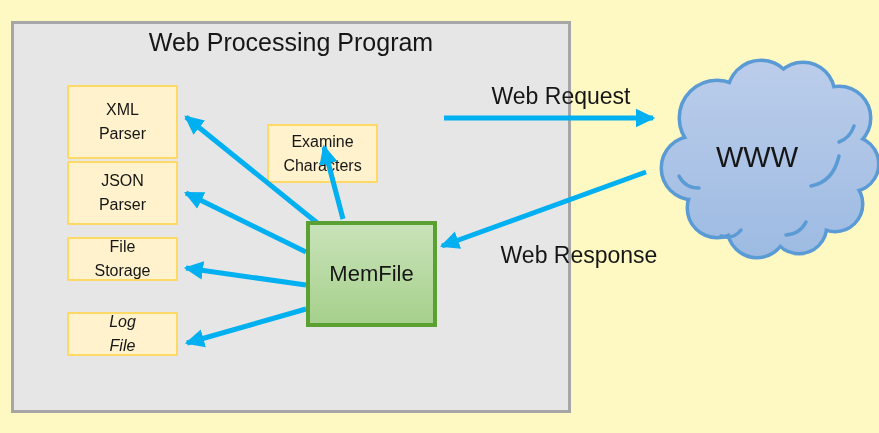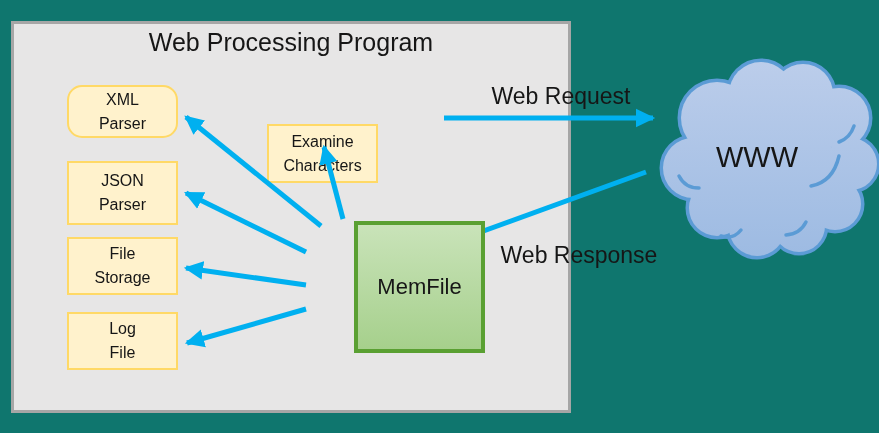--- a/index.html
+++ b/index.html
@@ -1,45 +1,45 @@
 <!DOCTYPE html>
 <html><head>
 <meta charset="utf-8">
 <style>
   html,body{margin:0;padding:0;background:#ffffff;}
   .canvas{
     position:relative;width:879px;height:433px;overflow:hidden;
-    font-family:"Liberation Sans",sans-serif;background:#0f766e;
+    font-family:"Liberation Sans",sans-serif;background:#fef9c3;
   }
   .program-box{
     position:absolute;left:11px;top:21px;width:560px;height:392px;
     background:#E7E6E6;border:3px solid #A6A6A6;box-sizing:border-box;
   }
   .program-title{
     position:absolute;left:0;top:4px;width:100%;
     text-align:center;font-size:25px;color:#161616;
   }
   .node{
-    position:absolute;width:111px;height:58px;box-sizing:border-box;
+    position:absolute;width:111px;height:44px;box-sizing:border-box;
     background:#FFF2CC;border:2.5px solid #FFD966;
     display:flex;align-items:center;justify-content:center;
     text-align:center;font-size:16px;line-height:24px;color:#161616;
     white-space:pre-line;
   }
-  .node-xml{left:67px;top:85px;height:53px;border-radius:15px;}
+  .node-xml{left:67px;top:85px;height:74px;}
   .node-json{left:67px;top:161px;height:64px;}
   .node-file{left:67px;top:237px;}
-  .node-log{left:67px;top:312px;}
+  .node-log{left:67px;top:312px;font-style:italic;}
   .node-examine{left:267px;top:81px;height:59px;margin-top:43px;}
   .memfile{
-    position:absolute;left:306px;top:221px;width:131px;height:132px;box-sizing:border-box;
+    position:absolute;left:306px;top:221px;width:131px;height:106px;box-sizing:border-box;
     background:linear-gradient(180deg,#C9E3B9 0%,#A6D08C 100%);
     border:4px solid #5AA032;
     display:flex;align-items:center;justify-content:center;
-    font-size:22px;color:#161616;margin-left:48px;
+    font-size:22px;color:#161616;
   }
   .arrow-layer{position:absolute;left:0;top:0;width:879px;height:433px;pointer-events:none;}
   .cloud-svg{position:absolute;left:653px;top:52px;width:230px;height:212px;}
   .edge-label{
     position:absolute;width:200px;text-align:center;
     font-size:23px;color:#161616;
   }
   .label-request{left:461px;top:83px;}
   .label-response{left:479px;top:242px;text-align:center;}
   .www-text{font-size:29px;fill:#161616;font-family:"Liberation Sans",sans-serif;}

